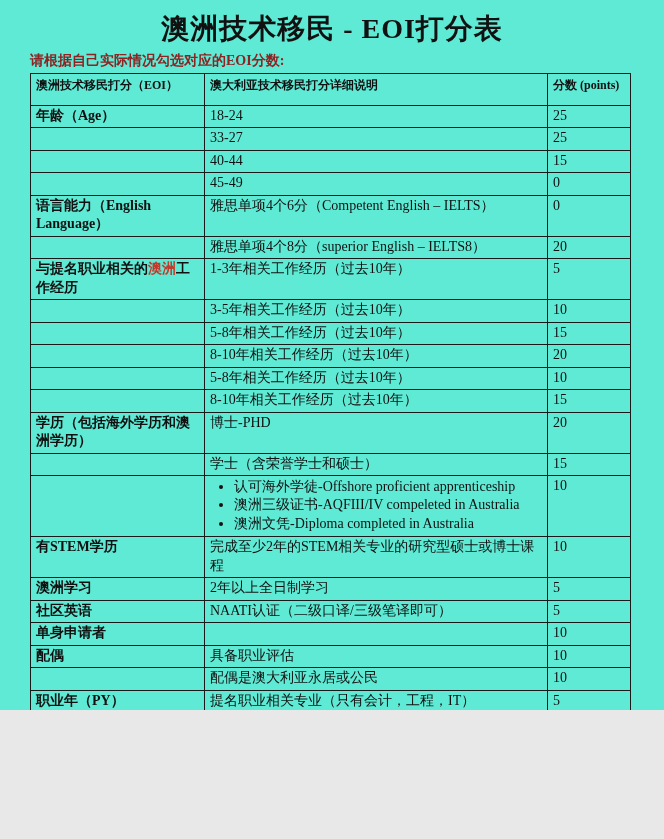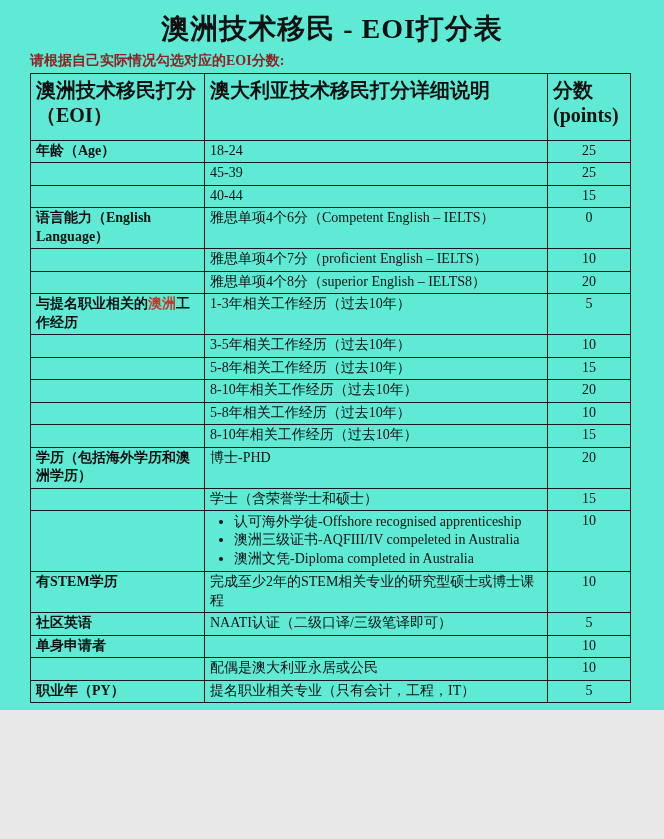--- a/index.html
+++ b/index.html
@@ -21,30 +21,30 @@
   .doc-subtitle{
     margin:0 0 3px 30px;font-size:14px;font-weight:bold;color:var(--subtitle-red);
   }
   table.eoi{
     margin-left:30px;width:600px;border-collapse:collapse;table-layout:fixed;
   }
   table.eoi,table.eoi th,table.eoi td{
     border:1.6px solid var(--border-c);
   }
   table.eoi th{
-    text-align:left;vertical-align:top;font-size:20px;font-weight:bold;
+    text-align:left;vertical-align:top;font-size:12px;font-weight:bold;
     padding:4px 5px 12px 5px;line-height:1.25;
   }
   table.eoi td{
     vertical-align:top;font-size:14px;line-height:1.32;padding:1px 5px 2px 5px;
     overflow:hidden;
   }
   td.cat{font-weight:bold;margin-top:40px;}
   span.red{color:var(--highlight-red);text-align:right;}
-  td.pts{font-size:14px;text-align:center;}
+  td.pts{font-size:14px;}
   ul.bullets{margin:1px 0 1px 0;padding-left:24px;}
   ul.bullets li{margin:0;padding:0;}
 </style>
 </head>
 <body>
 
 <div class="page">
   <h1 class="doc-title">澳洲技术移民 - EOI打分表</h1>
   <p class="doc-subtitle">请根据自己实际情况勾选对应的EOI分数:</p>
 
@@ -62,37 +62,37 @@
       </tr>
     </thead>
     <tbody>
         <tr>
           <td class="cat">年龄（Age）</td>
           <td>18-24</td>
           <td class="pts">25</td>
         </tr>
         <tr>
           <td class="cat"></td>
-          <td>45-39</td>
+          <td>33-27</td>
           <td class="pts">25</td>
         </tr>
         <tr>
           <td class="cat"></td>
           <td>40-44</td>
           <td class="pts">15</td>
         </tr>
         <tr>
+          <td class="cat"></td>
+          <td>45-49</td>
+          <td class="pts">0</td>
+        </tr>
+        <tr>
           <td class="cat">语言能力（English Language）</td>
           <td>雅思单项4个6分（Competent English – IELTS）</td>
           <td class="pts">0</td>
-        </tr>
-        <tr>
-          <td class="cat"></td>
-          <td>雅思单项4个7分（proficient English – IELTS）</td>
-          <td class="pts">10</td>
         </tr>
         <tr>
           <td class="cat"></td>
           <td>雅思单项4个8分（superior English – IELTS8）</td>
           <td class="pts">20</td>
         </tr>
         <tr>
           <td class="cat">与提名职业相关的<span class="red">澳洲</span>工作经历</td>
           <td>1-3年相关工作经历（过去10年）</td>
           <td class="pts">5</td>
@@ -129,40 +129,50 @@
         </tr>
         <tr>
           <td class="cat"></td>
           <td>学士（含荣誉学士和硕士）</td>
           <td class="pts">15</td>
         </tr>
         <tr>
           <td class="cat"></td>
           <td>
             <ul class="bullets">
-              <li>认可海外学徒-Offshore recognised apprenticeship</li>
+              <li>认可海外学徒-Offshore proficient apprenticeship</li>
               <li>澳洲三级证书-AQFIII/IV compeleted in Australia</li>
               <li>澳洲文凭-Diploma completed in Australia</li>
             </ul>
           </td>
           <td class="pts">10</td>
         </tr>
         <tr>
           <td class="cat">有STEM学历</td>
           <td>完成至少2年的STEM相关专业的研究型硕士或博士课程</td>
           <td class="pts">10</td>
         </tr>
         <tr>
+          <td class="cat">澳洲学习</td>
+          <td>2年以上全日制学习</td>
+          <td class="pts">5</td>
+        </tr>
+        <tr>
           <td class="cat">社区英语</td>
           <td>NAATI认证（二级口译/三级笔译即可）</td>
           <td class="pts">5</td>
         </tr>
         <tr>
           <td class="cat">单身申请者</td>
           <td></td>
+          <td class="pts">10</td>
+        </tr>
+        <tr>
+          <td class="cat">配偶</td>
+          <td>具备职业评估</td>
           <td class="pts">10</td>
         </tr>
         <tr>
           <td class="cat"></td>
           <td>配偶是澳大利亚永居或公民</td>
           <td class="pts">10</td>
         </tr>
         <tr>
           <td class="cat">职业年（PY）</td>
           <td>提名职业相关专业（只有会计，工程，IT）</td>

